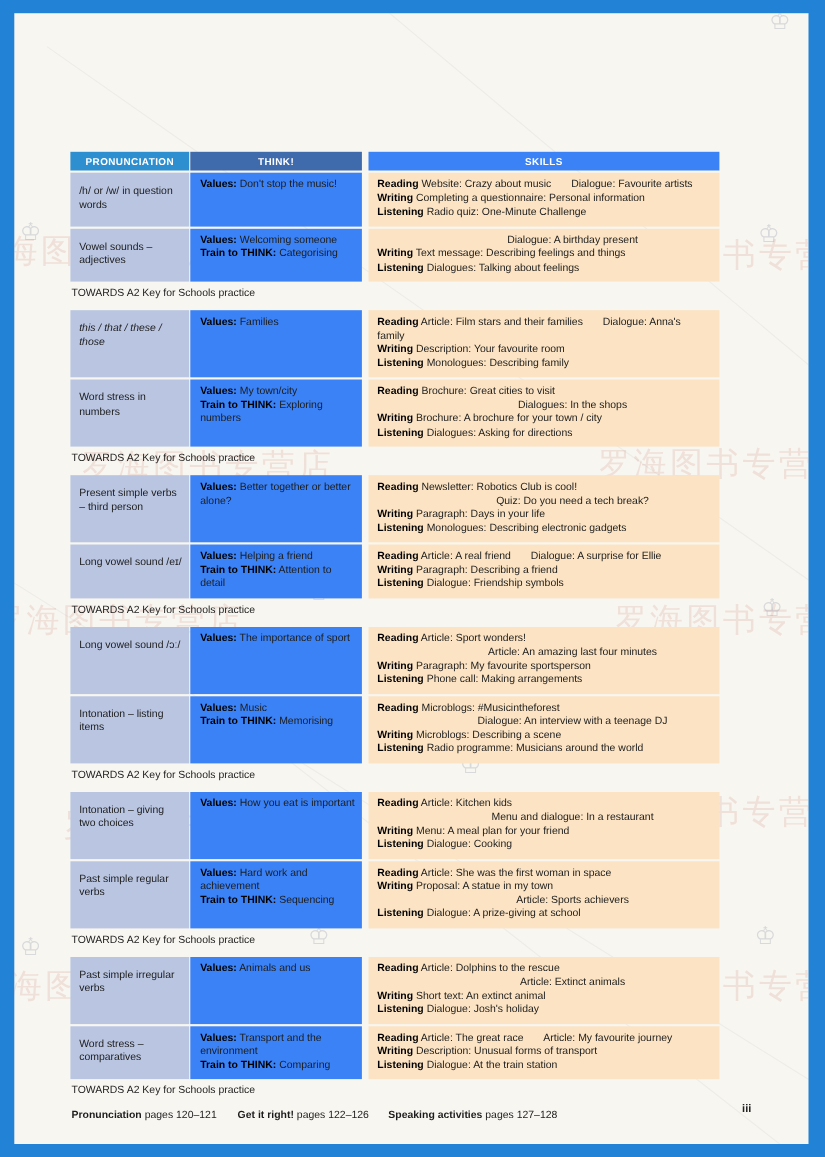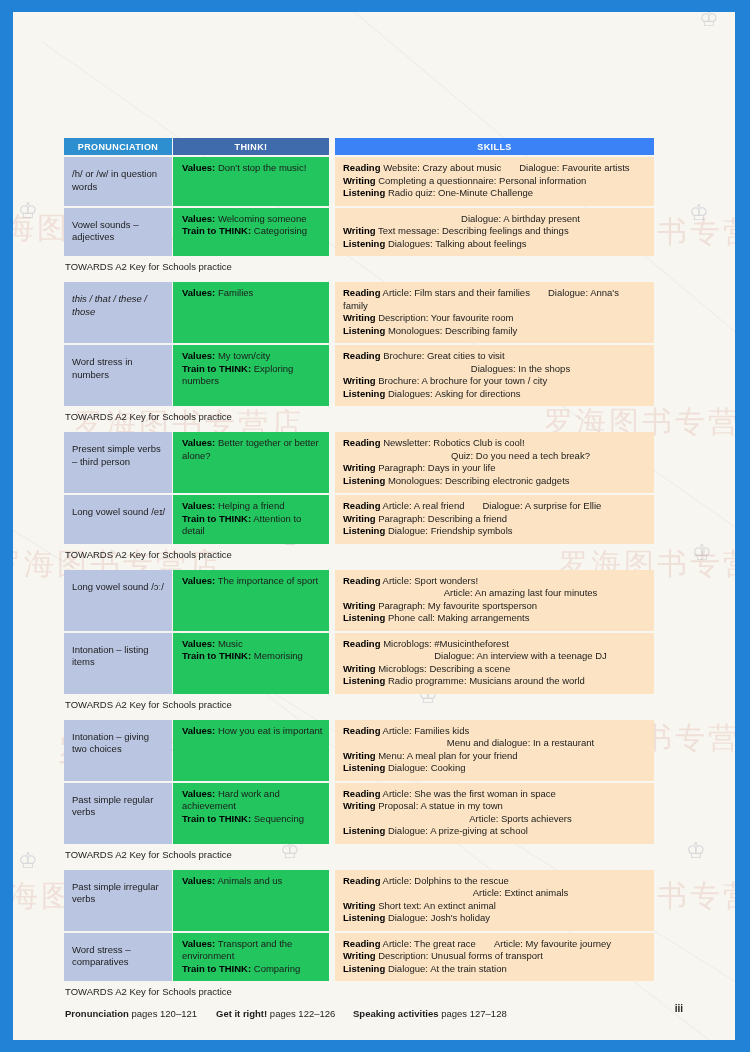--- a/index.html
+++ b/index.html
@@ -14,21 +14,21 @@
   }
   .content{position:relative;padding:126px 0 0 51px;width:618px;z-index:2;}
   .row{display:flex;margin-bottom:2px;}
   .hcell{height:17px;display:flex;align-items:center;justify-content:center;
     color:#fff;font-weight:bold;font-size:9px;letter-spacing:.4px;}
   .c1{width:108px;box-sizing:border-box;}
   .c2{width:156px;margin-left:1px;box-sizing:border-box;}
   .c3{width:319px;margin-left:6px;box-sizing:border-box;}
   .cell{font-size:9.5px;line-height:12.5px;}
   .c1.cell{background:#b9c5e1;padding:11px 6px 6px 8px;}
-  .c2.cell{background:#22c55e;padding:5px 6px 6px 9px;}
+  .c2.cell{background:#3b82f6;padding:5px 6px 6px 9px;}
   .c3.cell{background:#fbe3c3;padding:5px 8px 6px 8px;}
   .cell b{color:#000;}
   .sk-line.indent{padding-left:52px;text-align:center;}
   .seg + .seg{margin-left:18px;}
   .italic{font-style:italic;}
   .divider{font-size:9.5px;color:#222;margin:4px 0 9px 1px;line-height:13px;}
   .foot{display:flex;font-size:9.5px;margin:1px 0 0 1px;line-height:13px;align-items:flex-end;}
   .foot-item{margin-right:0;}
   .foot-item:nth-child(1){width:151px;}
   .foot-item:nth-child(2){width:137px;}
@@ -176,21 +176,21 @@
               <div class="sk-line"><b>Listening</b> <span class="seg">Radio programme: Musicians around the world</span></div>
             </div>
           </div>
           <div class="divider">TOWARDS A2 Key for Schools practice</div>
           <div class="row">
             <div class="cell c1"><span>Intonation – giving two choices</span></div>
             <div class="cell c2">
               <div class="th-line"><b>Values:</b> How you eat is important</div>
             </div>
             <div class="cell c3">
-              <div class="sk-line"><b>Reading</b> <span class="seg">Article: Families kids</span></div>
+              <div class="sk-line"><b>Reading</b> <span class="seg">Article: Kitchen kids</span></div>
               <div class="sk-line indent"><span class="seg">Menu and dialogue: In a restaurant</span></div>
               <div class="sk-line"><b>Writing</b> <span class="seg">Menu: A meal plan for your friend</span></div>
               <div class="sk-line"><b>Listening</b> <span class="seg">Dialogue: Cooking</span></div>
             </div>
           </div>
           <div class="row">
             <div class="cell c1"><span>Past simple regular verbs</span></div>
             <div class="cell c2">
               <div class="th-line"><b>Values:</b> Hard work and achievement</div>
               <div class="th-line"><b>Train to THINK:</b> Sequencing</div>

